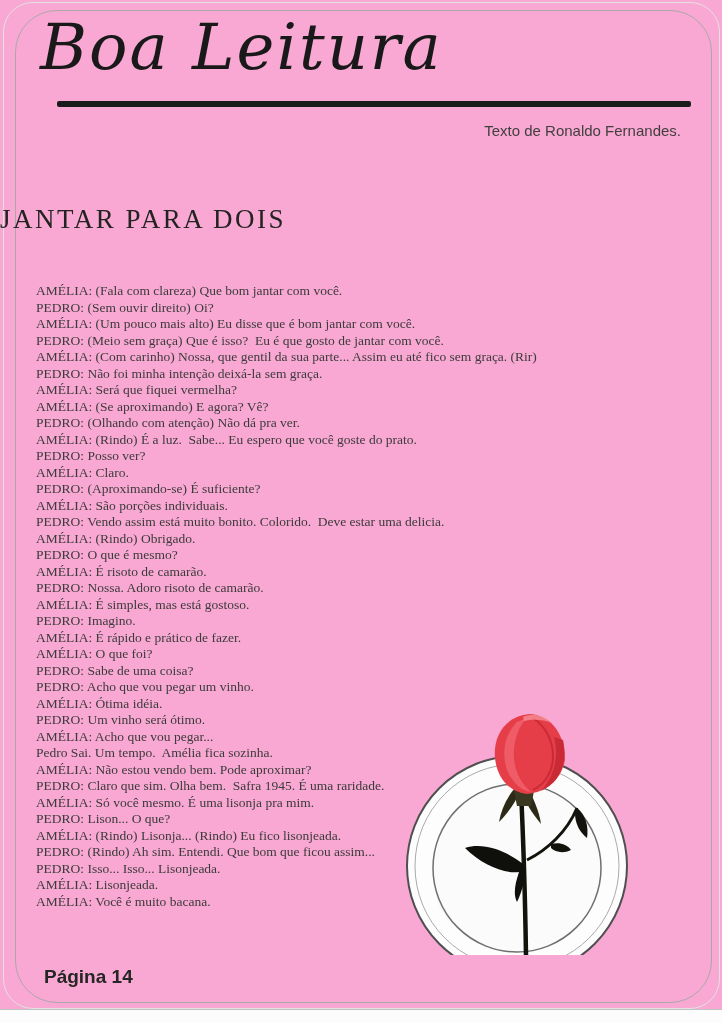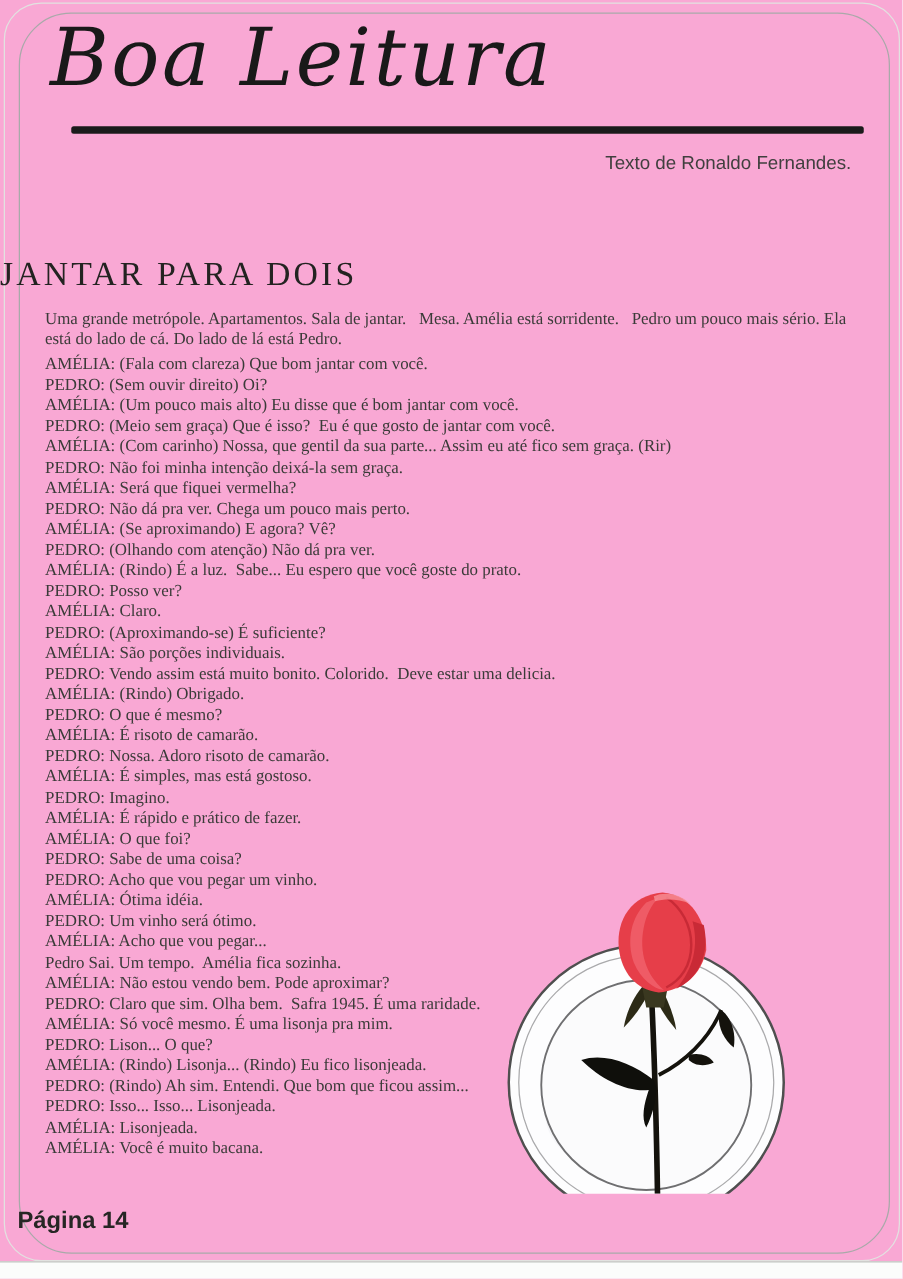--- a/index.html
+++ b/index.html
@@ -61,50 +61,48 @@
     position:absolute;left:36px;top:283px;width:660px;
   }
   .dialogue .line{
     font-size:13.5px;line-height:16.5px;color:#3b3b39;
     white-space:pre-wrap;
   }
   .photo{
     position:absolute;left:405px;top:692px;width:305px;height:263px;
   }
   .page-number{
-    position:absolute;left:14px;top:966px;
+    position:absolute;left:44px;top:966px;
     font-family:"Liberation Sans", sans-serif;
     font-weight:bold;font-size:19px;color:#262624;
   }
 </style>
 </head>
 <body>
 
 <div class="page">
 
   <div class="outer-edge"></div>
   <div class="border-frame"></div>
 
   <div class="brand">Boa Leitura</div>
   <div class="rule"></div>
   <div class="byline">Texto de Ronaldo Fernandes.</div>
 
   <h1 class="title">JANTAR PARA DOIS</h1>
 
-  <p class="intro">Uma grande metrópole. Apartamentos. Sala de jantar.   Mesa. Amélia está sorridente.   Pedro um pouco mais sério. Ela está do lado de cá. Do lado de lá está Pedro.</p>
 
   <div class="dialogue">
       <div class="line">AMÉLIA: (Fala com clareza) Que bom jantar com você.</div>
       <div class="line">PEDRO: (Sem ouvir direito) Oi?</div>
       <div class="line">AMÉLIA: (Um pouco mais alto) Eu disse que é bom jantar com você.</div>
       <div class="line">PEDRO: (Meio sem graça) Que é isso?  Eu é que gosto de jantar com você.</div>
       <div class="line">AMÉLIA: (Com carinho) Nossa, que gentil da sua parte... Assim eu até fico sem graça. (Rir)</div>
       <div class="line">PEDRO: Não foi minha intenção deixá-la sem graça.</div>
       <div class="line">AMÉLIA: Será que fiquei vermelha?</div>
-      <div class="line">PEDRO: Não dá pra ver. Chega um pouco mais perto.</div>
       <div class="line">AMÉLIA: (Se aproximando) E agora? Vê?</div>
       <div class="line">PEDRO: (Olhando com atenção) Não dá pra ver.</div>
       <div class="line">AMÉLIA: (Rindo) É a luz.  Sabe... Eu espero que você goste do prato.</div>
       <div class="line">PEDRO: Posso ver?</div>
       <div class="line">AMÉLIA: Claro.</div>
       <div class="line">PEDRO: (Aproximando-se) É suficiente?</div>
       <div class="line">AMÉLIA: São porções individuais.</div>
       <div class="line">PEDRO: Vendo assim está muito bonito. Colorido.  Deve estar uma delicia.</div>
       <div class="line">AMÉLIA: (Rindo) Obrigado.</div>
       <div class="line">PEDRO: O que é mesmo?</div>

